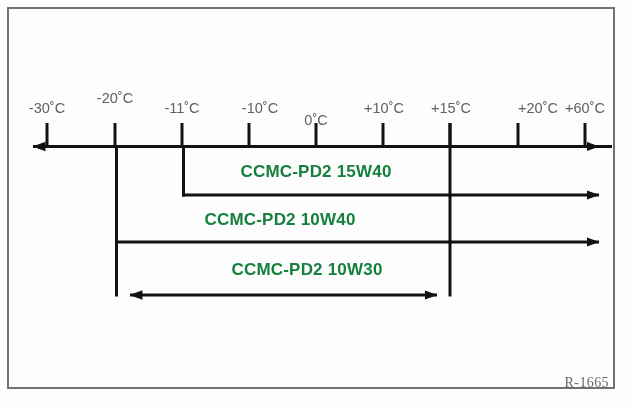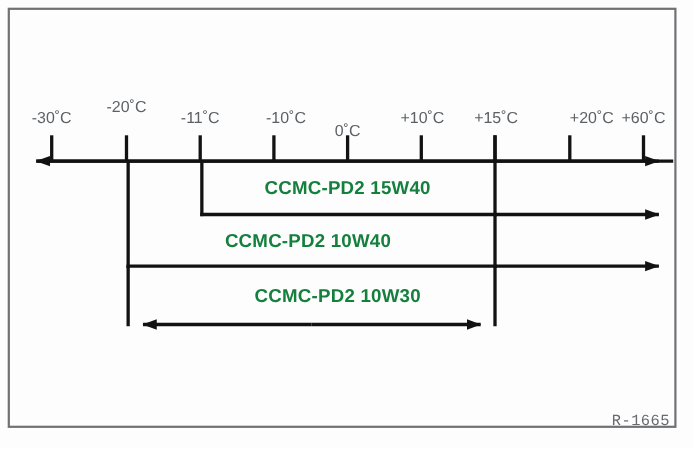--- a/index.html
+++ b/index.html
@@ -56,21 +56,21 @@
     color: #15803d;
     white-space: nowrap;
     letter-spacing: 0.2px;
     line-height: 1;
   }
   
   #ref-code {
     position: absolute;
     right: 22px;
     bottom: 17px;
-    font-family: Liberation Mono, monospace;
+    font-family: Liberation Serif, serif;
     font-size: 14px;
     font-weight: 400;
     color: #67696d;
     letter-spacing: 0.4px;
     white-space: nowrap;
   }
 </style>
 </head>
 <body>
 

